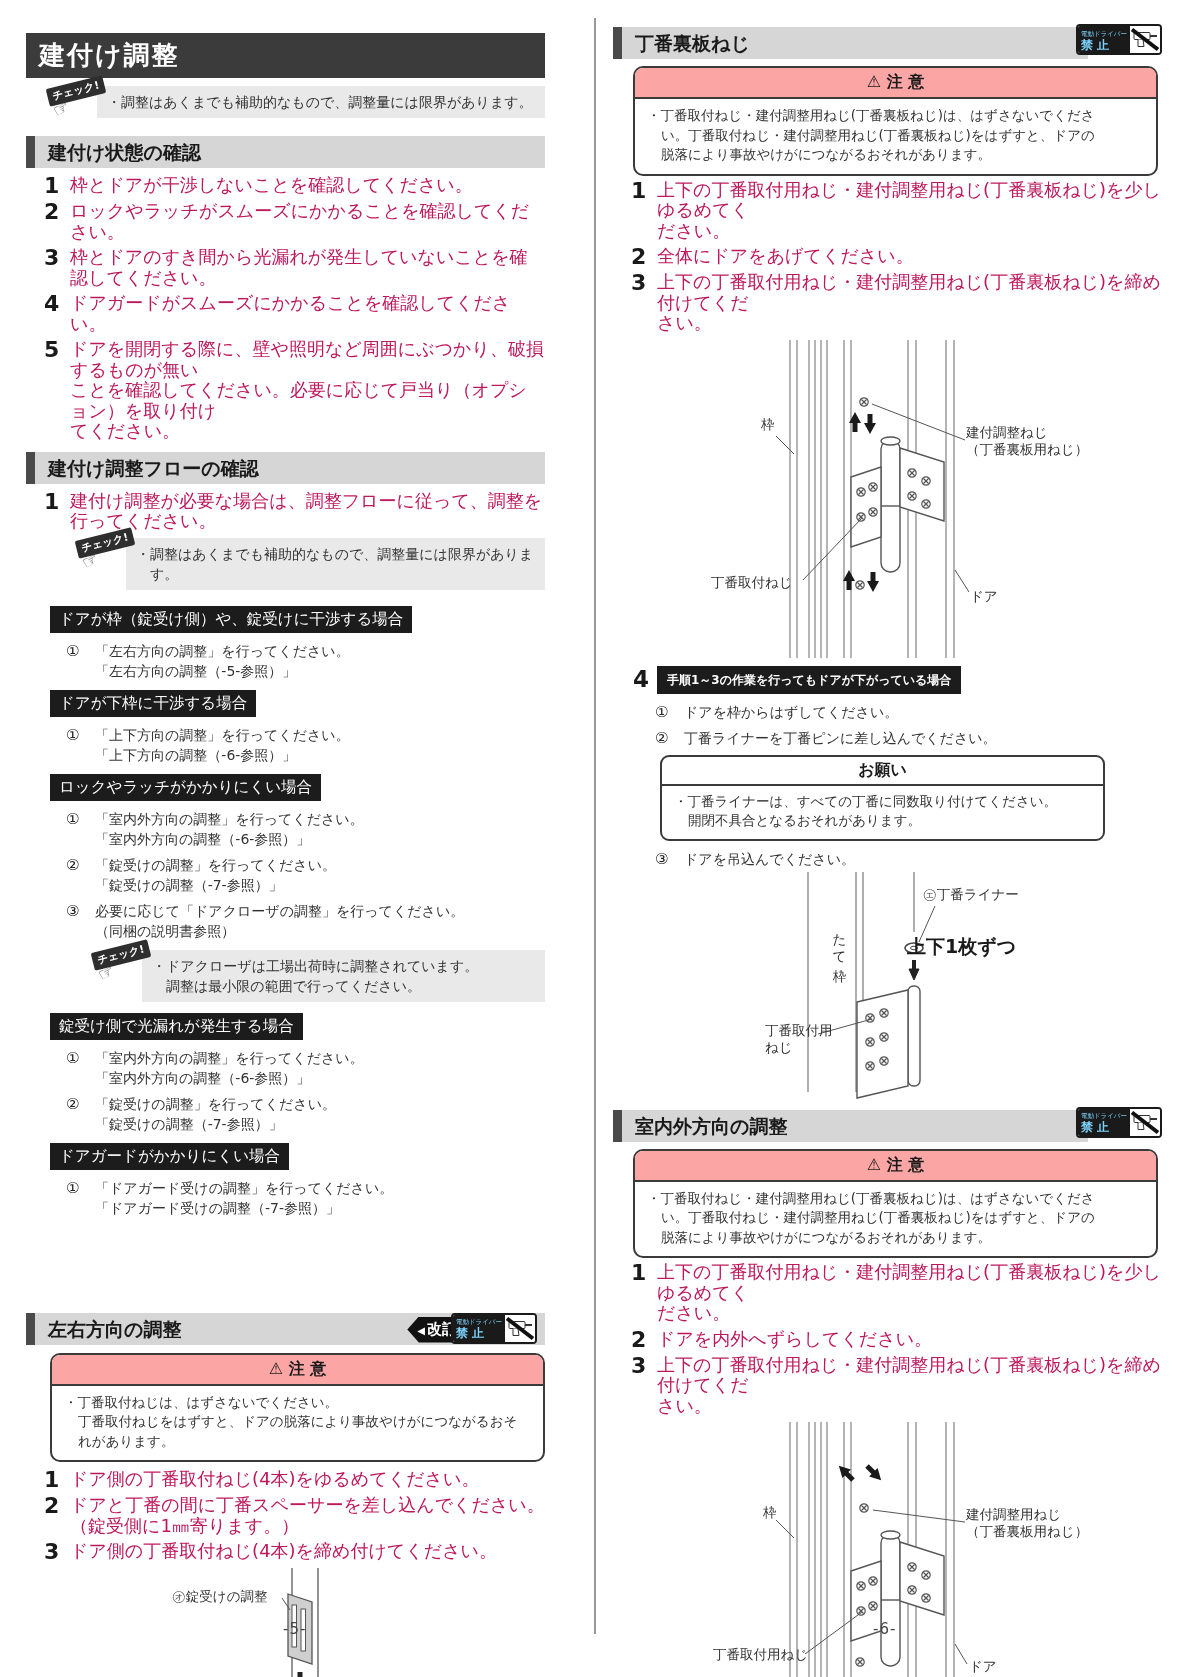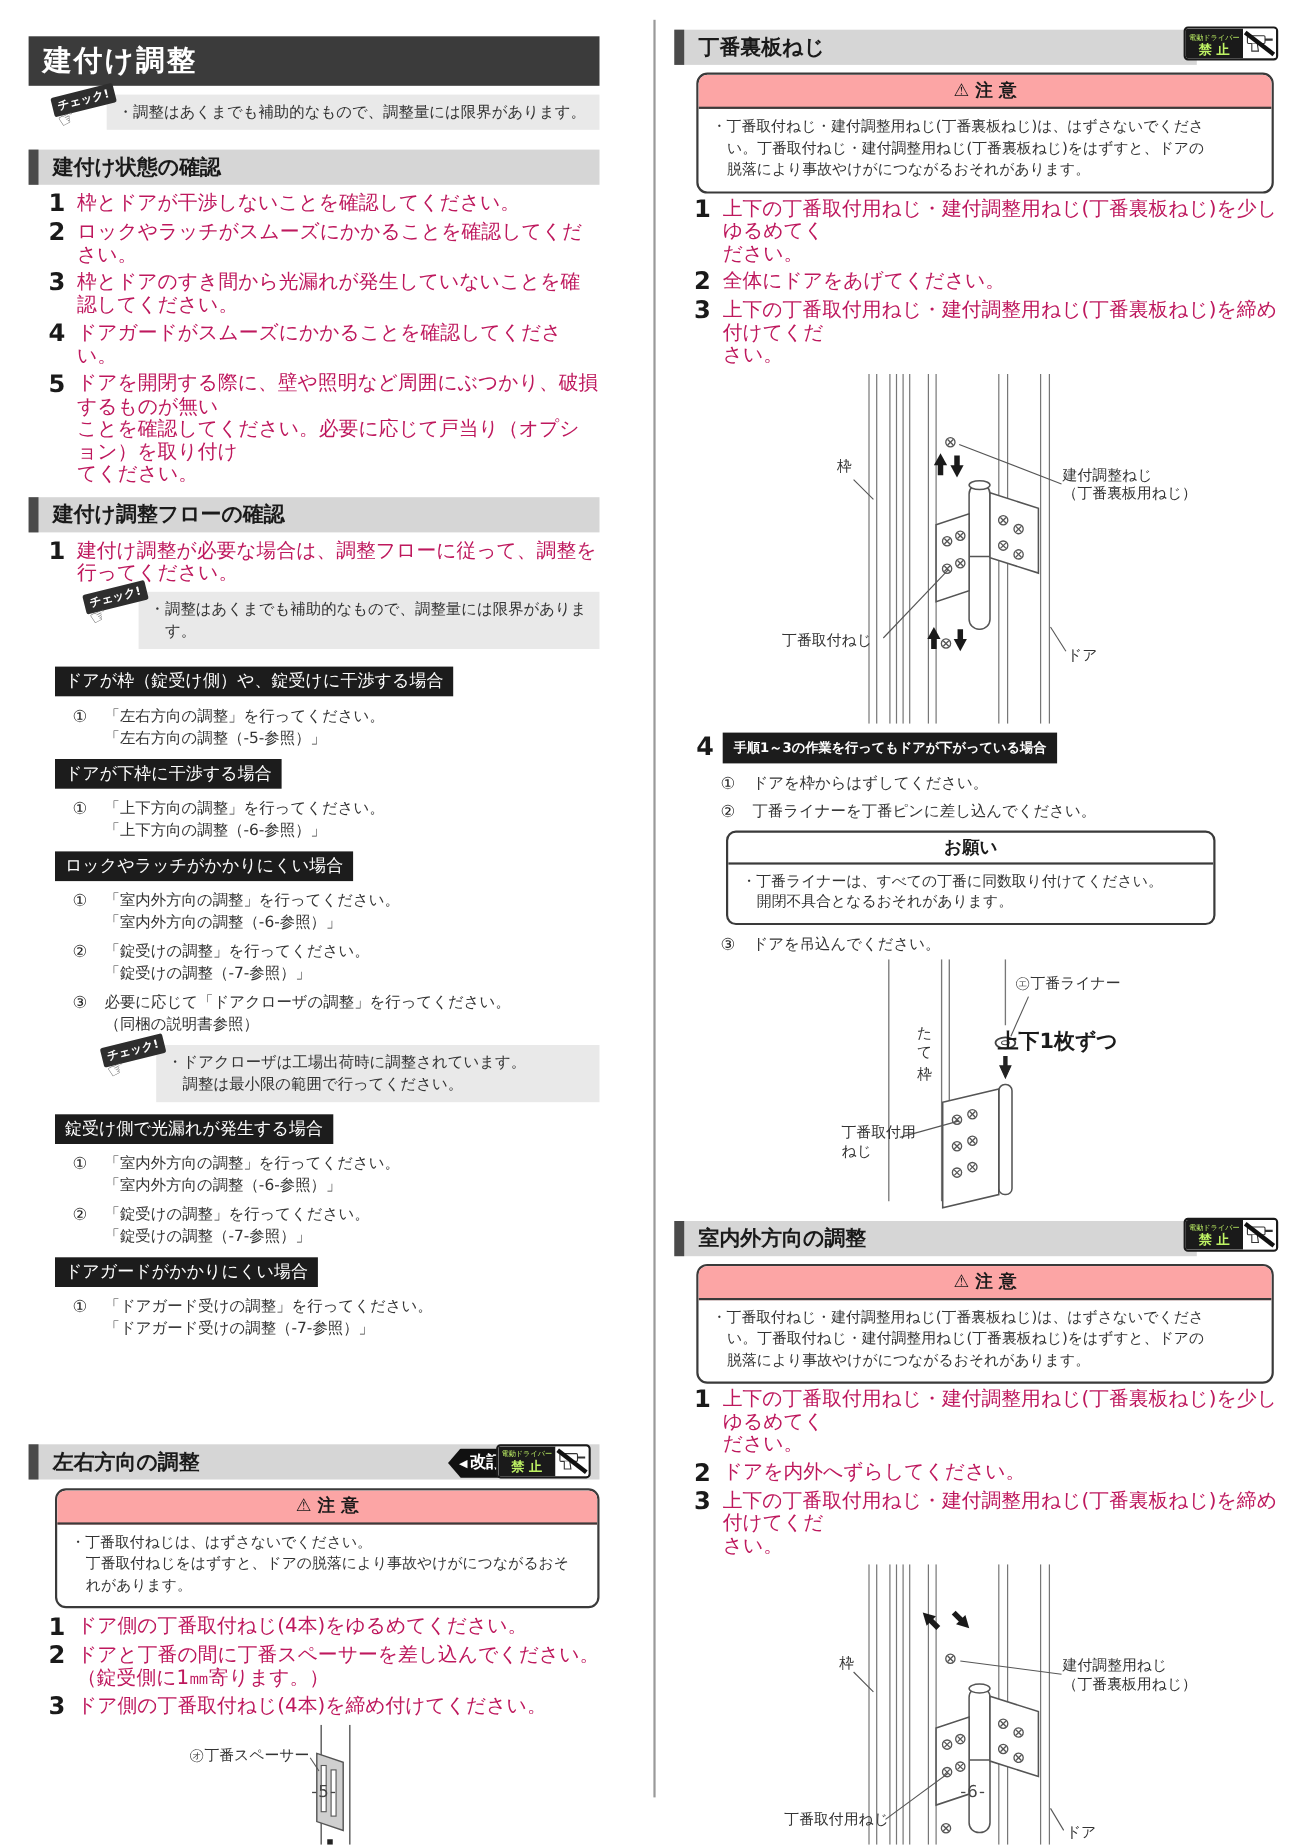--- a/index.html
+++ b/index.html
@@ -26,21 +26,21 @@
               line-height: 20px; white-space: pre-line; text-indent: -14px; color: #333; }
 
   .sec-row { position: relative; }
   .sec-bar { position: relative; margin-top: 8px; background: #d6d6d6; border-left: 9px solid #4a4a4a;
              color: #1a1a1a; padding: 4px 0 4px 13px; }
   .sec-title { font-size: 19px; font-weight: bold; line-height: 24px; }
   .col-r .sec-bar { width: 475px; }
 
   .noicon { display: inline-flex; height: 31px; border: 2px solid #1a1a1a; border-radius: 4px;
             background: #fff; overflow: hidden; vertical-align: middle; }
-  .noicon-left { background: #1a1a1a; color: #bef264; text-align: center; padding: 2px 3px 0 3px;
+  .noicon-left { background: #1a1a1a; color: #7dd3fc; padding: 2px 3px 0 3px;
                  display: flex; flex-direction: column; justify-content: center; }
   .nl1 { font-size: 6.5px; line-height: 8px; white-space: nowrap; }
   .nl2 { font-size: 12px; font-weight: bold; line-height: 14px; white-space: nowrap; }
   .noicon-right { width: 30px; position: relative; background: #fff; }
   .noicon-right svg { position: absolute; inset: 0; width: 100%; height: 100%; }
   .abs-r { position: absolute; right: 0; top: -3px; }
   .bar-icon { position: absolute; right: 8px; top: 0px; }
 
   .kaitei { position: absolute; right: 80px; top: 4px; background: #111; color: #fff;
             font-weight: bold; font-size: 15px; line-height: 24px; padding: 0 8px 0 4px;
@@ -297,21 +297,21 @@
         <use href="#scA" transform="translate(267,162)"></use>
         <use href="#scA" transform="translate(279,168)"></use>
         <use href="#scA" transform="translate(267,188)"></use>
         <use href="#scA" transform="translate(279,194)"></use>
         <g stroke="#555" stroke-width="1">
           <line x1="256" y1="30" x2="264" y2="42"></line>
           <line x1="314" y1="140" x2="295" y2="152"></line>
           <line x1="236" y1="200" x2="263" y2="186"></line>
         </g>
       </svg>
-      <div class="dlabel" style="left:146px; top:20px">㋔丁番スペーサー</div>
+      <div class="dlabel" style="left:146px; top:20px">㋔錠受けの調整</div>
       <div class="dlabel" style="left:317px; top:130px">ドア</div>
       <div class="dlabel" style="left:150px; top:194px">丁番取付ねじ</div>
     </div>
   </div>
 
   <div class="col col-r">
 
     <div class="sec-row" style="margin-top:27px">
       <div class="sec-bar" style="margin-top:0">
         <span class="sec-title">丁番裏板ねじ</span>

